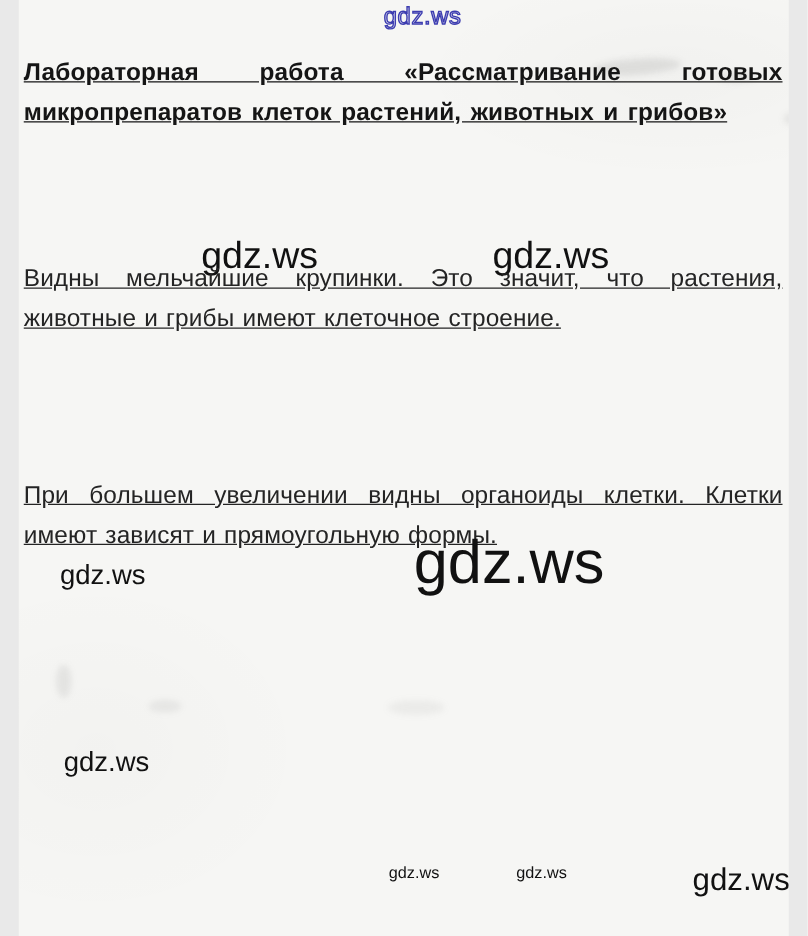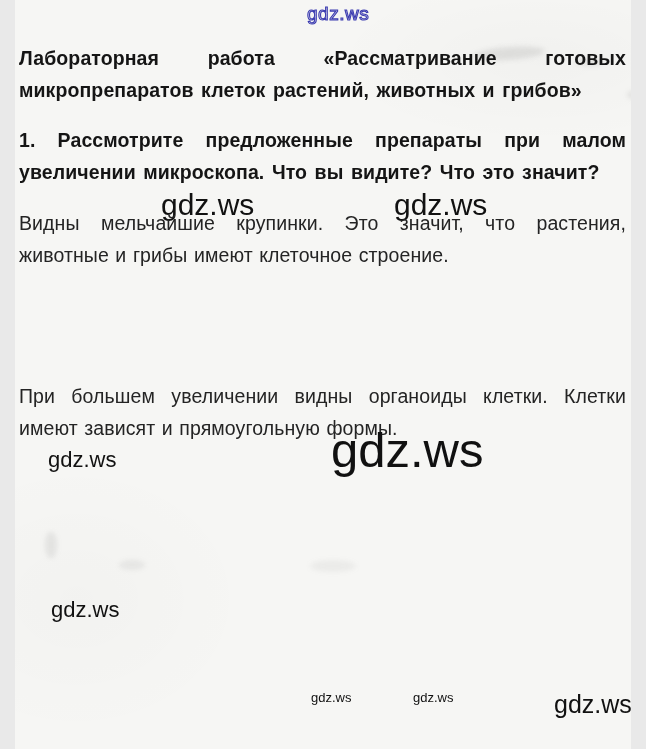--- a/index.html
+++ b/index.html
@@ -17,20 +17,21 @@
     color:#242424;
   }
   .txt {
     position:absolute;
     left:4px; right:5px;
     font-size:19.5px;
     line-height:32px;
     text-align:justify;
     letter-spacing:0.1px;
     word-spacing:1px;
+    text-decoration:underline;
   }
   .q { font-weight:bold; color:#151515; word-spacing:2px; }
   .title   { top:42px;  }
   .q1      { top:124px; }
   .a1      { top:207px; }
   .q2      { top:302px; }
   .a2      { top:380px; }
   .q3      { top:474px; }
   .q4      { top:568px; }
   .a3      { top:612px; line-height:29px; }
@@ -80,21 +81,20 @@
 
   <div class="smudge smudge-1"></div>
   <div class="smudge smudge-2"></div>
   <div class="smudge smudge-3"></div>
   <div class="smudge smudge-4"></div>
   <div class="smudge smudge-5"></div>
   <div class="smudge smudge-6"></div>
 
   <div class="txt q title">Лабораторная работа «Рассматривание готовых микропрепаратов клеток растений, животных и грибов»</div>
 
-  <div class="txt q q1">1. Рассмотрите предложенные препараты при малом увеличении микроскопа. Что вы видите? Что это значит?</div>
 
   <div class="wm wm-black-1">gdz.ws</div>
   <div class="wm wm-black-2">gdz.ws</div>
 
   <div class="txt a1">Видны мельчайшие крупинки. Это значит, что растения, животные и грибы имеют клеточное строение.</div>
 
 
   <div class="txt a2">При большем увеличении видны органоиды клетки. Клетки имеют зависят и прямоугольную формы.</div>
 
   <div class="wm wm-small-mid">gdz.ws</div>

